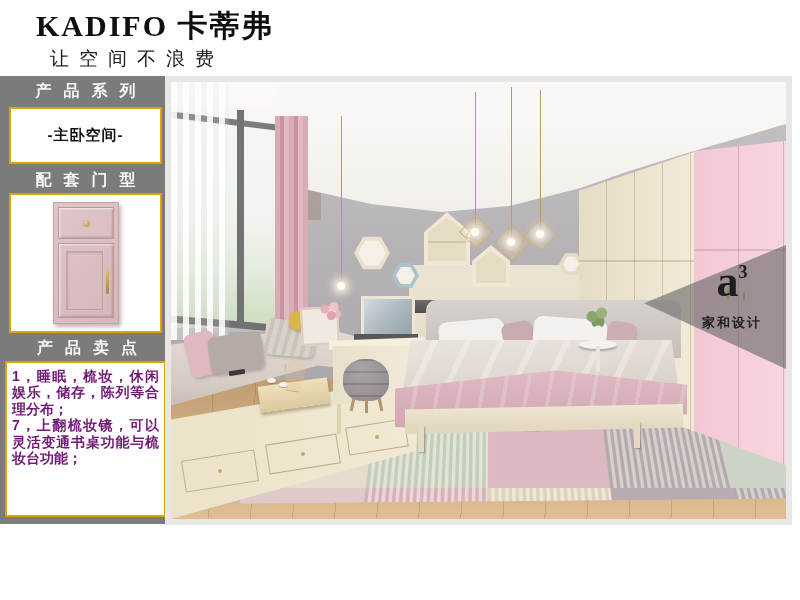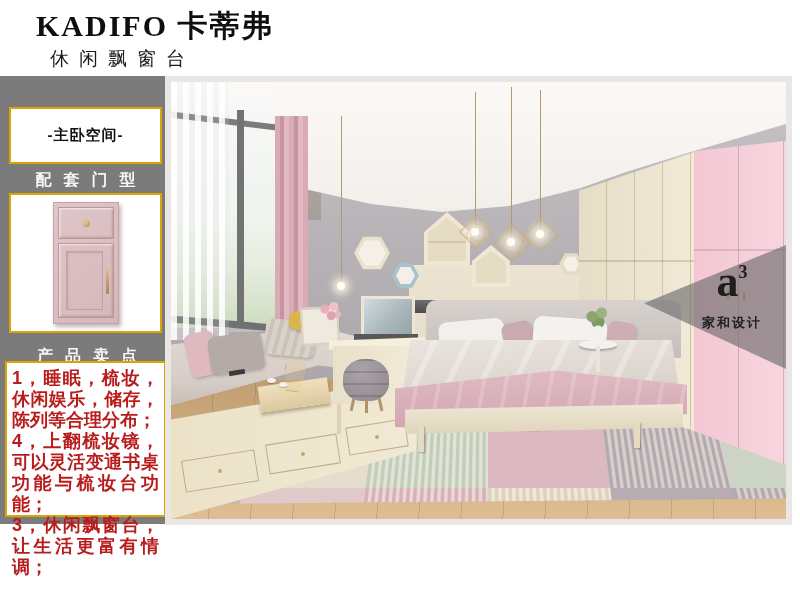--- a/index.html
+++ b/index.html
@@ -14,21 +14,21 @@
 
   
   .sidebar{left:0;top:76px;width:171px;height:448px;background:#7b7b7b;}
   .side-label{left:0;width:171px;text-align:center;color:#f7f7f7;font-weight:bold;
     font-size:16px;letter-spacing:12px;padding-left:12px;box-sizing:border-box;}
   .gold-box{background:#ffffff;border:2px solid #d9a404;box-sizing:border-box;}
   .series-box{left:9px;top:31px;width:153px;height:57px;display:flex;align-items:center;justify-content:center;}
   .series-value{font-size:15px;font-weight:bold;color:#111;letter-spacing:1px;}
   .door-box{left:9px;top:117px;width:153px;height:140px;display:flex;align-items:center;justify-content:center;}
   .points-box{left:5px;top:285px;width:161px;height:156px;padding:5px 5px;}
-  .sell-point{font-size:18px;font-weight:bold;color:#b91c1c;line-height:1.17;text-align:justify;}
+  .sell-point{font-size:14px;font-weight:bold;color:#701a75;line-height:1.17;text-align:justify;}
 
   
   .door{width:64px;height:120px;background:linear-gradient(135deg,#e0c6c9,#d4b7ba);
     box-shadow:2px 3px 4px rgba(80,50,55,.35);position:relative;border:1px solid #c5a2a6;}
   .door-drawer{position:absolute;left:4px;top:4px;right:4px;height:30px;
     border:1px solid #bb969b;box-shadow:inset 1px 1px 2px rgba(255,255,255,.7),inset -1px -1px 2px rgba(120,80,85,.35);}
   .door-knob{position:absolute;left:50%;top:50%;width:7px;height:7px;margin:-3px 0 0 -3px;border-radius:50%;
     background:radial-gradient(circle at 35% 30%,#e8cf96,#b08d4e);}
   .door-panel{position:absolute;left:4px;top:40px;right:4px;bottom:5px;
     border:1px solid #bb969b;box-shadow:inset 1px 1px 2px rgba(255,255,255,.7),inset -1px -1px 2px rgba(120,80,85,.35);}
@@ -188,43 +188,43 @@
     clip-path:polygon(0 47%,100% 0,100% 100%);background:rgba(104,104,104,.62);}
   .wm-text{left:508px;top:178px;width:106px;text-align:center;color:#1e1e1e;}
   .wm-logo{font-size:44px;font-weight:bold;line-height:1;font-family:Liberation Serif, serif;}
   .wm-sup{font-size:18px;vertical-align:18px;font-weight:bold;}
   .wm-caption{font-size:13px;font-weight:bold;letter-spacing:2px;margin-top:10px;}
 </style>
 </head>
 <body>
 
 <div class="abs brand-name">KADIFO 卡蒂弗</div>
-<div class="abs brand-tagline">休闲飘窗台</div>
+<div class="abs brand-tagline">让空间不浪费</div>
 
 <div class="abs sidebar">
+  <div class="abs side-label" style="top:5px;">产品系列</div>
   <div class="abs side-label" style="top:94px;">配套门型</div>
   <div class="abs gold-box series-box">
     <span class="series-value">-主卧空间-</span>
   </div>
   <div class="abs gold-box door-box">
     <div class="door">
       <div class="door-drawer">
         <div class="door-knob"></div>
       </div>
       <div class="door-panel">
         <div class="door-panel-inner"></div>
         <div class="door-handle"></div>
       </div>
     </div>
   </div>
-  <div class="abs side-label" style="top:270px;padding-left:15px;">产品卖点</div>
+  <div class="abs side-label" style="top:262px;padding-left:15px;">产品卖点</div>
   <div class="abs gold-box points-box">
     <div class="sell-point">1，睡眠，梳妆，休闲娱乐，储存，陈列等合理分布；</div>
-    <div class="sell-point">4，上翻梳妆镜，可以灵活变通书桌功能与梳妆台功能；</div>
-    <div class="sell-point">3，休闲飘窗台，让生活更富有情调；</div>
+    <div class="sell-point">7，上翻梳妆镜，可以灵活变通书桌功能与梳妆台功能；</div>
   </div>
 </div>
 
 <div class="abs photo">
   <div class="scene">
 
     <div class="abs wall"></div>
     <div class="abs soffit-left"></div>
     <div class="abs ceiling"></div>
 

